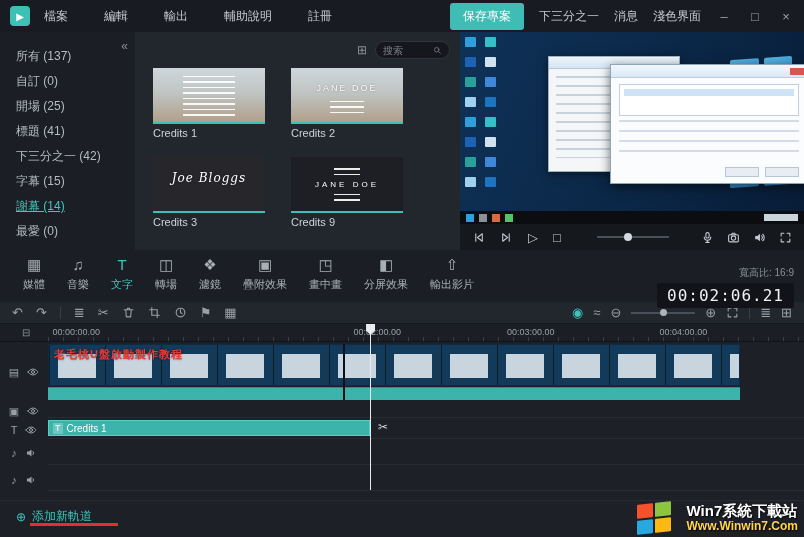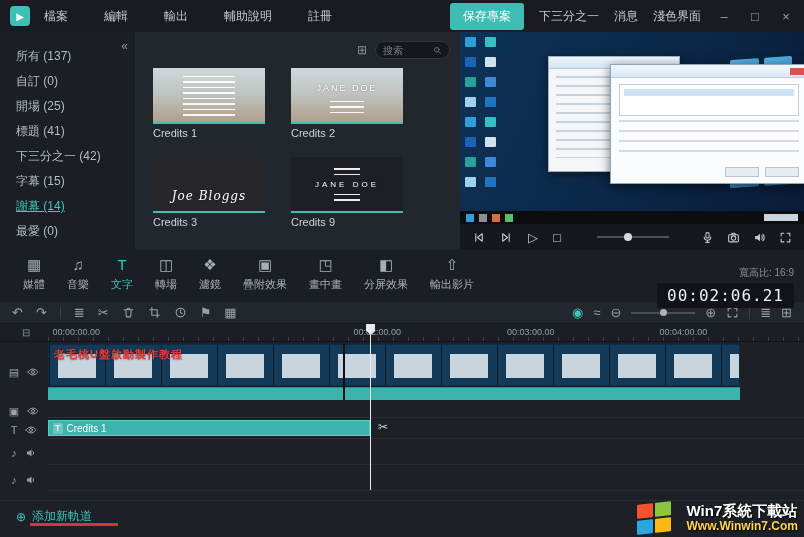--- a/index.html
+++ b/index.html
@@ -44,21 +44,21 @@
 .s-photo-roll,.s-photo-title{background:linear-gradient(180deg,#ced7db 0%,#c0c5c3 45%,#b19f8b 100%)}
 .s-dark-script{background:#26262b}
 .s-dark-title{background:#1e1f24}
 .bars{display:none;position:absolute;left:50%;transform:translateX(-50%);
       background:repeating-linear-gradient(180deg,rgba(255,255,255,.92) 0 1.5px,transparent 1.5px 5.5px)}
 .t-title{position:absolute;left:0;right:0;text-align:center;color:#fff;font-size:9px;letter-spacing:2px;top:18px;
          text-shadow:0 0 2px rgba(0,0,0,.4)}
 .s-photo-roll .bars.top{display:block;top:8px;height:40px;width:52px}
 .s-photo-title .t-title{top:15px}
 .s-photo-title .bars.bottom{display:block;top:33px;height:12px;width:34px}
-.s-dark-script .t-title{top:32px;font-family:"DejaVu Serif",serif;font-style:italic;font-size:12px;letter-spacing:1px}
+.s-dark-script .t-title{top:14px;font-family:"DejaVu Serif",serif;font-style:italic;font-size:12px;letter-spacing:1px}
 .s-dark-title .t-title{top:23px;font-size:8px;letter-spacing:3px}
 .s-dark-title .bars.top{display:block;top:11px;height:8px;width:26px}
 .s-dark-title .bars.bottom{display:block;top:37px;height:9px;width:26px}
 
 
 .preview{flex:1;background:#000;position:relative}
 .pv-frame{position:absolute;left:0;right:0;top:0;bottom:26px;overflow:hidden;
           background:linear-gradient(115deg,#0e3257 0%,#0b2747 55%,#081c36 100%)}
 .desk-icons{position:absolute;left:5px;top:5px;bottom:16px;width:32px;display:grid;
             grid-template-columns:1fr 1fr;gap:10px 8px;align-content:start}

